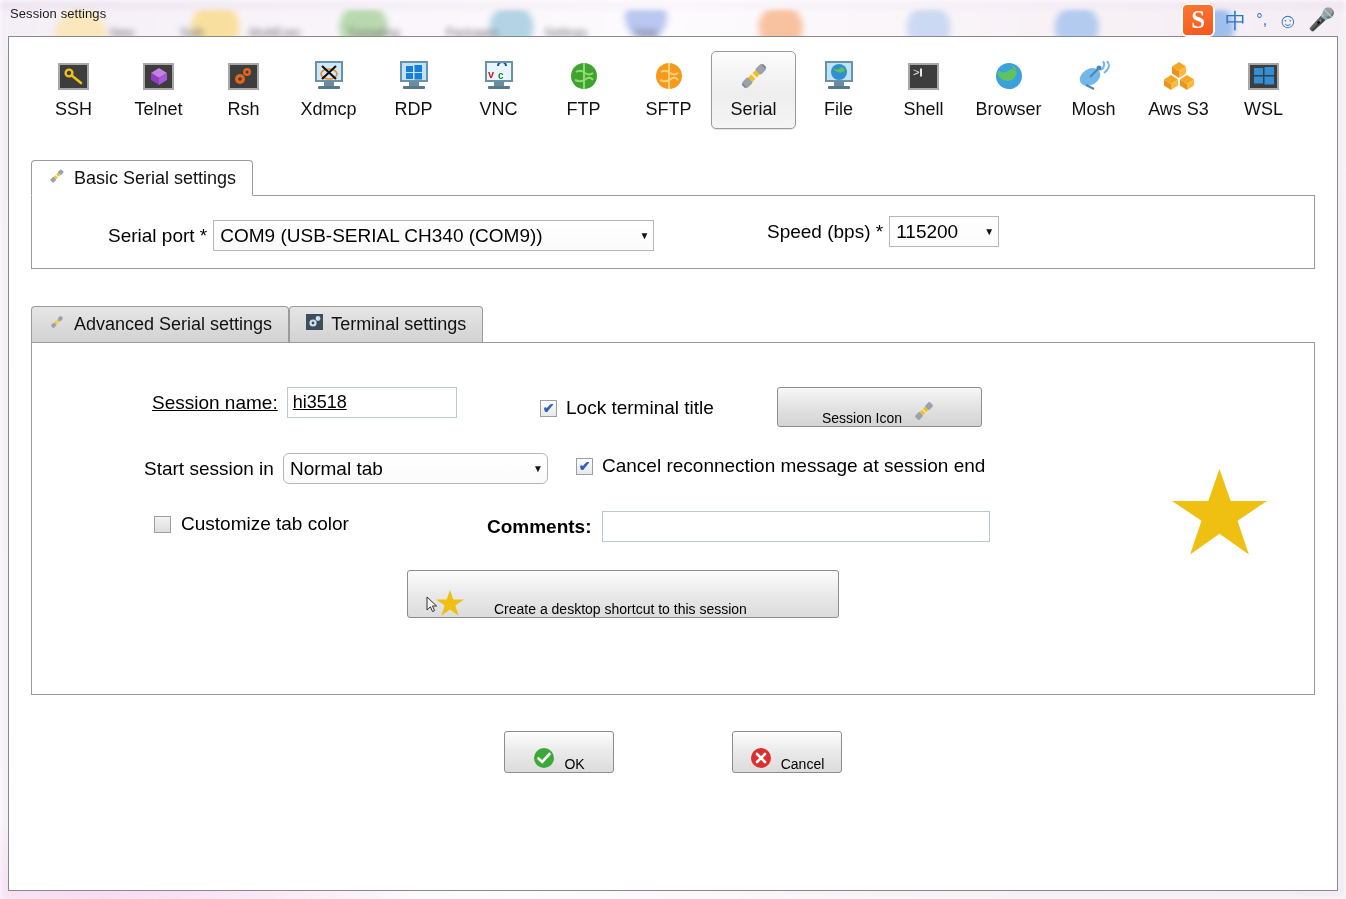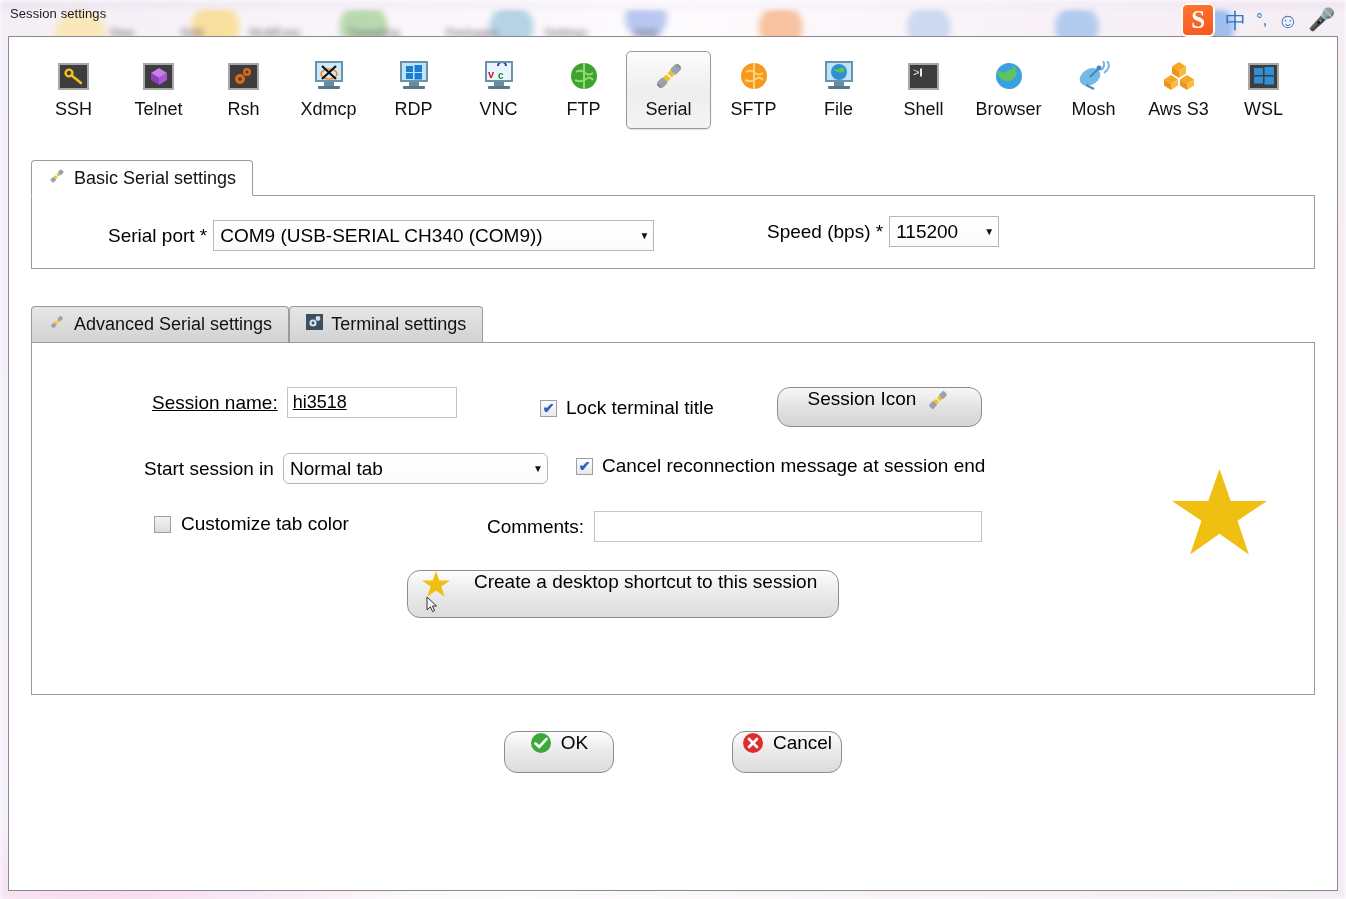--- a/index.html
+++ b/index.html
@@ -144,39 +144,39 @@
   }
   .combo .caret { margin-left: auto; padding-left: 12px; font-size: 10px; color: #111; }
   .cbx {
     width: 17px; height: 17px; border: 1px solid #9aa0a6;
     background: linear-gradient(180deg,#fdfdfd,#e8e8e8);
     display: flex; align-items: center; justify-content: center;
     font-size: 14px; color: #2f5fbf; font-weight: bold; line-height: 1;
   }
   .cbx.unchecked { color: transparent; background: linear-gradient(180deg,#f3f3f3,#dcdcdc); }
   .btn {
-    border: 1px solid #8d8d8d; border-radius: 13px;
+    border: 1px solid #8d8d8d; border-radius: 3px;
     background: linear-gradient(180deg,#fdfdfd,#e9e9e9 52%,#dcdcdc);
-    font-size: 19px; color: #000;
-    display: flex; align-items: flex-start; justify-content: center; gap: 9px;
+    font-size: 14px; color: #000;
+    display: flex; align-items: flex-end; justify-content: center; gap: 9px;
     cursor: default;
   }
   .btn.dark { background: linear-gradient(180deg,#f7f7f7,#e2e2e2 52%,#d4d4d4); }
 
   
   #bm { position: relative; height: 100%; font-size: 19px; }
   #r-sessname { position: absolute; left: 120px; top: 44px; text-decoration: underline; }
   #r-sessname .txt { width: 170px; margin-left: 9px; }
   #r-lock { position: absolute; left: 508px; top: 54px; gap: 9px; }
   #btn-sessicon { position: absolute; left: 745px; top: 44px; width: 205px; height: 40px; }
   #r-startin { position: absolute; left: 112px; top: 110px; }
   #r-startin .combo { width: 265px; margin-left: 9px; border-radius: 6px; }
   #r-display { position: absolute; left: 544px; top: 112px; gap: 9px; }
   #r-tabcolor { position: absolute; left: 122px; top: 170px; gap: 10px; }
-  #r-comments { position: absolute; left: 455px; top: 168px; }
+  #r-comments { position: absolute; left: 455px; top: 168px; font-weight: bold; }
   #r-comments .txt { width: 388px; margin-left: 10px; }
   #btn-shortcut { position: absolute; left: 375px; top: 227px; width: 432px; height: 48px; }
   #bigstar { position: absolute; left: 1140px; top: 126px; }
 
   
   #footer { display: flex; justify-content: center; gap: 118px; margin-top: 36px; }
   #btn-ok, #btn-cancel { width: 110px; height: 42px; }
 
   .star {
     display: inline-block;
@@ -315,44 +315,44 @@
     <div class="proto">
       <span class="glyph">
         <svg width="30" height="30" viewBox="0 0 30 30">
             <circle cx="15" cy="15" r="13" fill="#3fa32f"></circle>
           <path d="M7 11 q5 -3 9 1 q4 3 8 0 M6 19 q6 3 11 -1 q4 -3 7 1 M15 2 v26" stroke="#8fdc6f" stroke-width="2" fill="none"></path>
           </svg>
       </span>
       <span class="plabel">FTP</span>
     </div>
 
+    <div class="proto">
+      <span class="glyph">
+        <svg width="30" height="30" viewBox="0 0 30 30">
+            <circle cx="15" cy="15" r="13" fill="#f59a1e"></circle>
+          <path d="M7 11 q5 -3 9 1 q4 3 8 0 M6 19 q6 3 11 -1 q4 -3 7 1 M15 2 v26" stroke="#ffd373" stroke-width="2" fill="none"></path>
+          </svg>
+      </span>
+      <span class="plabel">SFTP</span>
+    </div>
+
     <div class="proto selected">
       <span class="glyph">
         <svg width="32" height="32" viewBox="0 0 32 32">
           <g transform="rotate(-45 16 16)">
             <rect x="2" y="12" width="9" height="8" rx="2" fill="#9aa3ad"></rect>
             <rect x="1" y="13.5" width="2" height="5" fill="#7d858e"></rect>
             <rect x="11" y="13" width="4" height="6" fill="#f2c117"></rect>
             <rect x="17" y="13" width="4" height="6" fill="#f2c117"></rect>
             <rect x="21" y="12" width="9" height="8" rx="2" fill="#9aa3ad"></rect>
             <rect x="29" y="13.5" width="2" height="5" fill="#7d858e"></rect>
           </g>
         </svg>
       </span>
       <span class="plabel">Serial</span>
-    </div>
-
-    <div class="proto">
-      <span class="glyph">
-        <svg width="30" height="30" viewBox="0 0 30 30">
-            <circle cx="15" cy="15" r="13" fill="#f59a1e"></circle>
-          <path d="M7 11 q5 -3 9 1 q4 3 8 0 M6 19 q6 3 11 -1 q4 -3 7 1 M15 2 v26" stroke="#ffd373" stroke-width="2" fill="none"></path>
-          </svg>
-      </span>
-      <span class="plabel">SFTP</span>
     </div>
 
     <div class="proto">
       <span class="glyph">
         <span class="monitor">
           <span class="scr">
             <svg width="18" height="18" viewBox="0 0 18 18">
                 <circle cx="9" cy="9" r="8" fill="#2f8fd0"></circle>
               <path d="M3 5 q4 3 7 0 q3 -2 5 2 q-3 4 -7 2 q-4 -1 -5 -4 Z" fill="#5cc05c"></path>
               </svg>
@@ -546,21 +546,21 @@
           <span class="lbl">Customize tab color</span>
         </div>
 
         <div class="row" id="r-comments">
           <span class="lbl">Comments:</span>
           <div class="txt" placeholder="">
             <span></span>
           </div>
         </div>
 
-        <div class="btn" id="btn-shortcut" style="justify-content:flex-start;padding-left:14px;gap:24px;position:absolute">
+        <div class="btn" id="btn-shortcut" style="justify-content:flex-start;padding-left:28px;gap:30px;position:absolute">
           <span class="star" style="width:28px;height:27px;position:relative"></span>
           <svg class="cursor-arrow" viewBox="0 0 12 17">
             <path d="M1 1 L1 14 L4.4 10.8 L6.6 15.6 L8.6 14.6 L6.5 10 L10.6 10 Z" fill="#f2f2f2" stroke="#333" stroke-width="1"></path>
           </svg>
           <span>Create a desktop shortcut to this session</span>
         </div>
 
         <span class="star" id="bigstar" style="width:95px;height:90px"></span>
       </div>
     </div>

